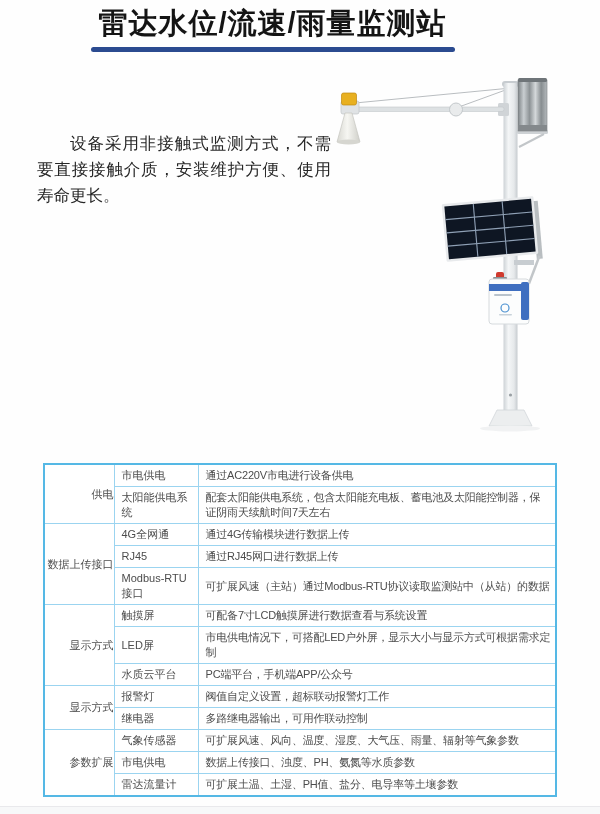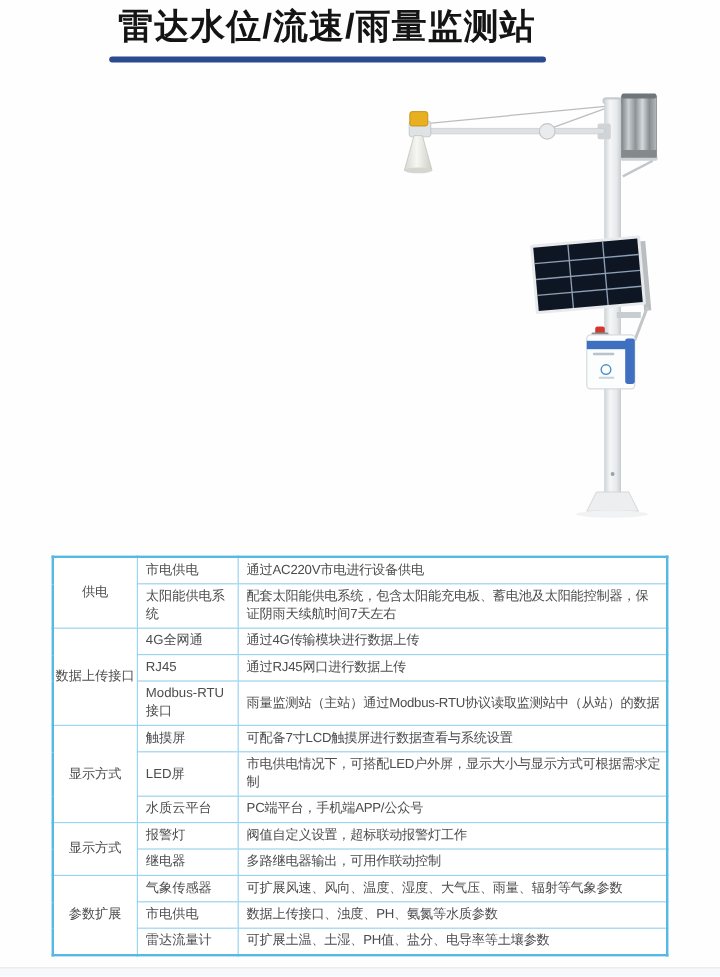--- a/index.html
+++ b/index.html
@@ -33,38 +33,39 @@
   
   .spec-wrap { position:absolute; left:43px; top:463px; width:512px; }
   table.spec {
     width:512px; border-collapse:collapse; table-layout:fixed;
     border:2px solid #55b8e5; background:#ffffff;
   }
   table.spec td {
     border:1px solid #9bd4f0; vertical-align:middle;
     font-size:11px; line-height:15px; color:#4c4c4c;
   }
-  td.cat  { width:70px;  text-align:center; color:#454545; padding:3px 0; }
+  td.cat  { width:70px;  text-align:right; color:#454545; padding:3px 0; }
   td.item { width:84px;  padding:3px 4px 3px 7px; color:#454545; }
   td.desc { width:358px; padding:3px 4px 3px 7px; color:#555555; letter-spacing:-0.2px; }
   
   .footer-strip {
     position:absolute; left:0; bottom:0; width:600px; height:8px;
     background:#f7f8f9; border-top:1px solid #e9e9ec;
   }
 </style>
 </head>
 <body>
 
 <div class="hdr">
   <h1>雷达水位/流速/雨量监测站</h1>
   <div class="underline"></div>
 </div>
 
 <div class="intro">
+    <p>设备采用非接触式监测方式，不需要直接接触介质，安装维护方便、使用寿命更长。</p>
   </div>
 
 <div class="illus">
   <svg width="244" height="380" viewBox="0 0 244 380">
     <defs>
       <linearGradient id="poleG" x1="0" y1="0" x2="1" y2="0">
         <stop offset="0" stop-color="#cdd2d6"></stop>
           <stop offset="0.35" stop-color="#f4f6f7"></stop>
         <stop offset="0.75" stop-color="#e6e9eb"></stop>
           <stop offset="1" stop-color="#c6cbcf"></stop>
@@ -165,21 +166,21 @@
           <td class="cat" rowspan="3">数据上传接口</td>
           <td class="item">4G全网通</td>
           <td class="desc">通过4G传输模块进行数据上传</td>
         </tr>
         <tr>
           <td class="item">RJ45</td>
           <td class="desc">通过RJ45网口进行数据上传</td>
         </tr>
         <tr>
           <td class="item">Modbus-RTU接口</td>
-          <td class="desc">雨量监测站（主站）通过Modbus-RTU协议读取监测站中（从站）的数据</td>
+          <td class="desc">可扩展风速（主站）通过Modbus-RTU协议读取监测站中（从站）的数据</td>
         </tr>
         <tr>
           <td class="cat" rowspan="3">显示方式</td>
           <td class="item">触摸屏</td>
           <td class="desc">可配备7寸LCD触摸屏进行数据查看与系统设置</td>
         </tr>
         <tr>
           <td class="item">LED屏</td>
           <td class="desc">市电供电情况下，可搭配LED户外屏，显示大小与显示方式可根据需求定制</td>
         </tr>

